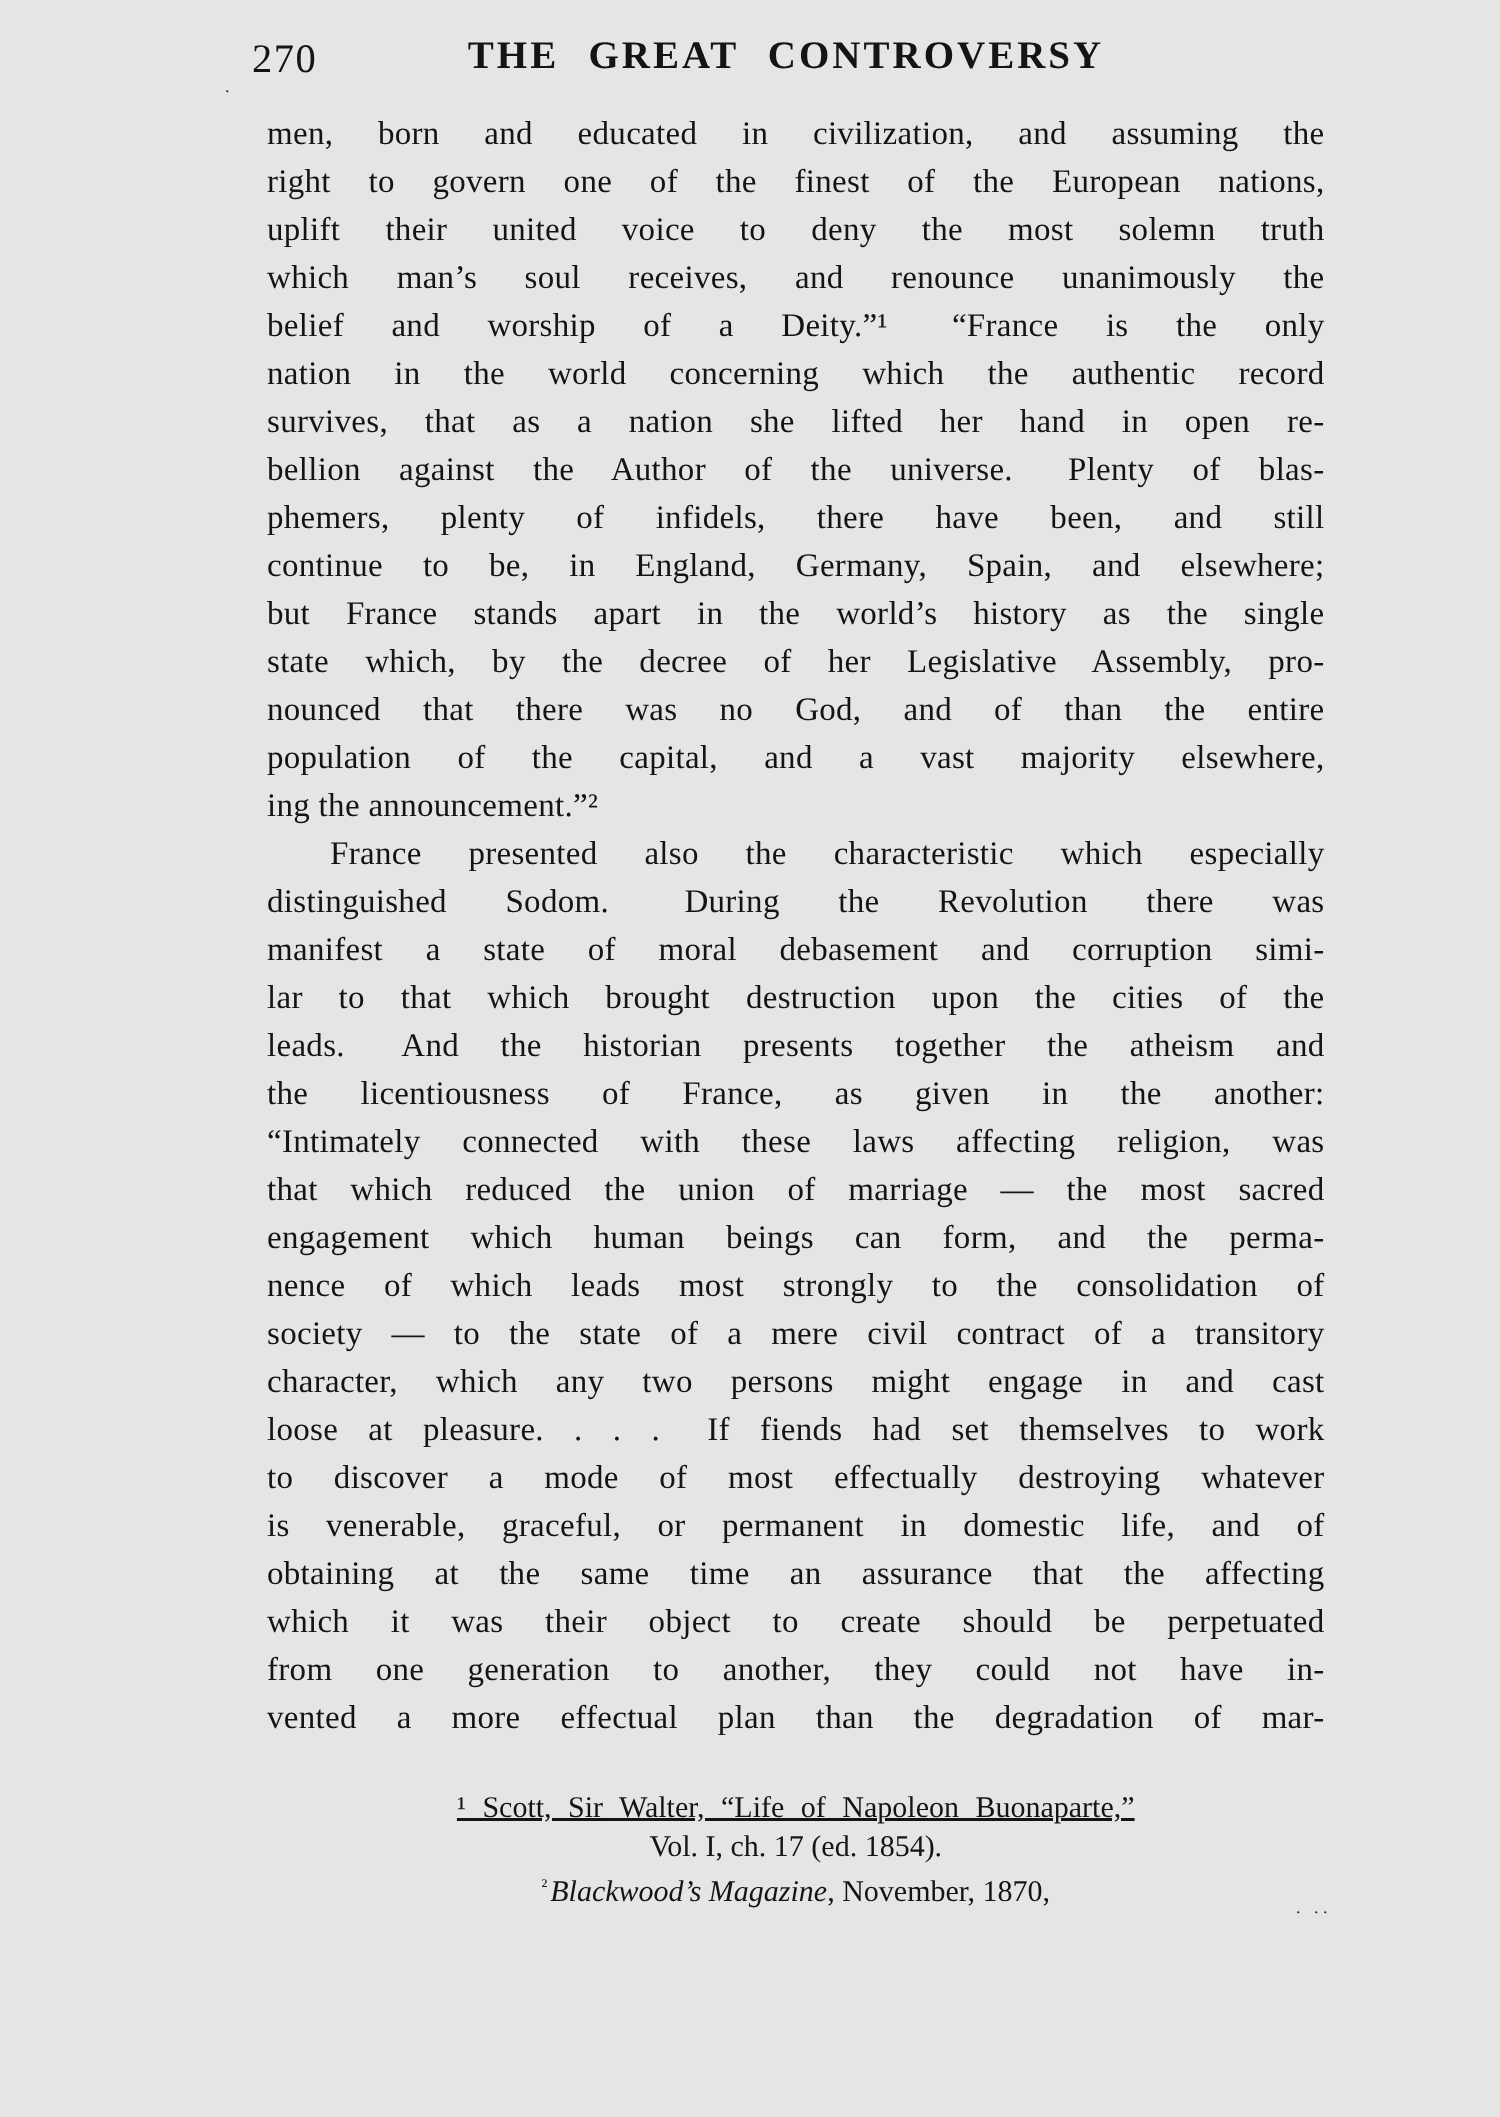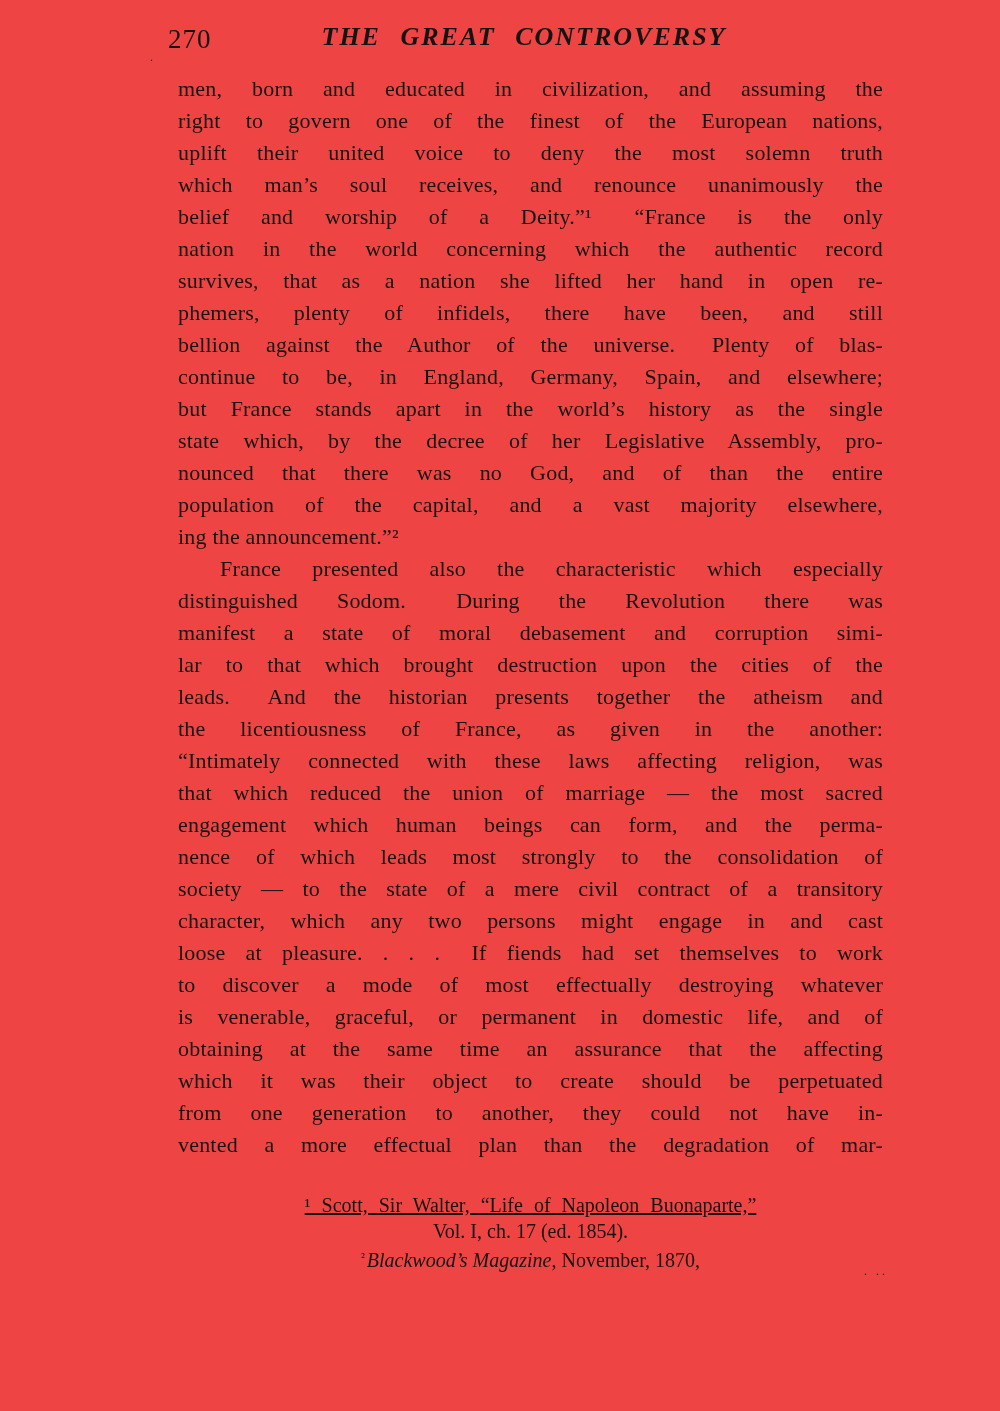--- a/index.html
+++ b/index.html
@@ -4,35 +4,35 @@
 <style>
   html, body { margin: 0; padding: 0; }
   body {
     width: 1000px; height: 1411px;
     background: #ffffff;
     position: relative;
     font-family: "Liberation Serif", "DejaVu Serif", serif;
     color: #161412;
     overflow: hidden;
   }
-  .page { position: absolute; inset: 0; background: #ef4444; }
+  .page { position: absolute; inset: 0; background: #e5e5e5; }
 
   
   .header {
     position: absolute;
     left: 168px; top: 22px; width: 712px; height: 34px;
   }
   .page-number {
     position: absolute; left: 0; top: 2px;
     font-size: 27px; letter-spacing: 1px;
   }
   .running-title {
     position: absolute; left: 0; right: 0; top: 0;
     text-align: center;
-    font-style: italic; font-weight: bold;
+    font-weight: bold;
     font-size: 26px;
     letter-spacing: 2px;
     word-spacing: 11px;
   }
 
   
   .body-text {
     position: absolute;
     left: 178px; top: 73px; width: 705px;
   }
@@ -86,22 +86,22 @@
   <div class="body-text">
 
   <div class="paragraph">
         <div class="line">men, born and educated in civilization, and assuming the</div>
         <div class="line">right to govern one of the finest of the European nations,</div>
         <div class="line">uplift their united voice to deny the most solemn truth</div>
         <div class="line">which man’s soul receives, and renounce unanimously the</div>
         <div class="line">belief and worship of a Deity.”¹  “France is the only</div>
         <div class="line">nation in the world concerning which the authentic record</div>
         <div class="line">survives, that as a nation she lifted her hand in open re-</div>
+        <div class="line">bellion against the Author of the universe.  Plenty of blas-</div>
         <div class="line">phemers, plenty of infidels, there have been, and still</div>
-        <div class="line">bellion against the Author of the universe.  Plenty of blas-</div>
         <div class="line">continue to be, in England, Germany, Spain, and elsewhere;</div>
         <div class="line">but France stands apart in the world’s history as the single</div>
         <div class="line">state which, by the decree of her Legislative Assembly, pro-</div>
         <div class="line">nounced that there was no God, and of than the entire</div>
         <div class="line">population of the capital, and a vast majority elsewhere,</div>
         <div class="line endline">ing the announcement.”²</div>
       </div>
       <div class="paragraph">
         <div class="line indent">France presented also the characteristic which especially</div>
         <div class="line">distinguished Sodom.  During the Revolution there was</div>

